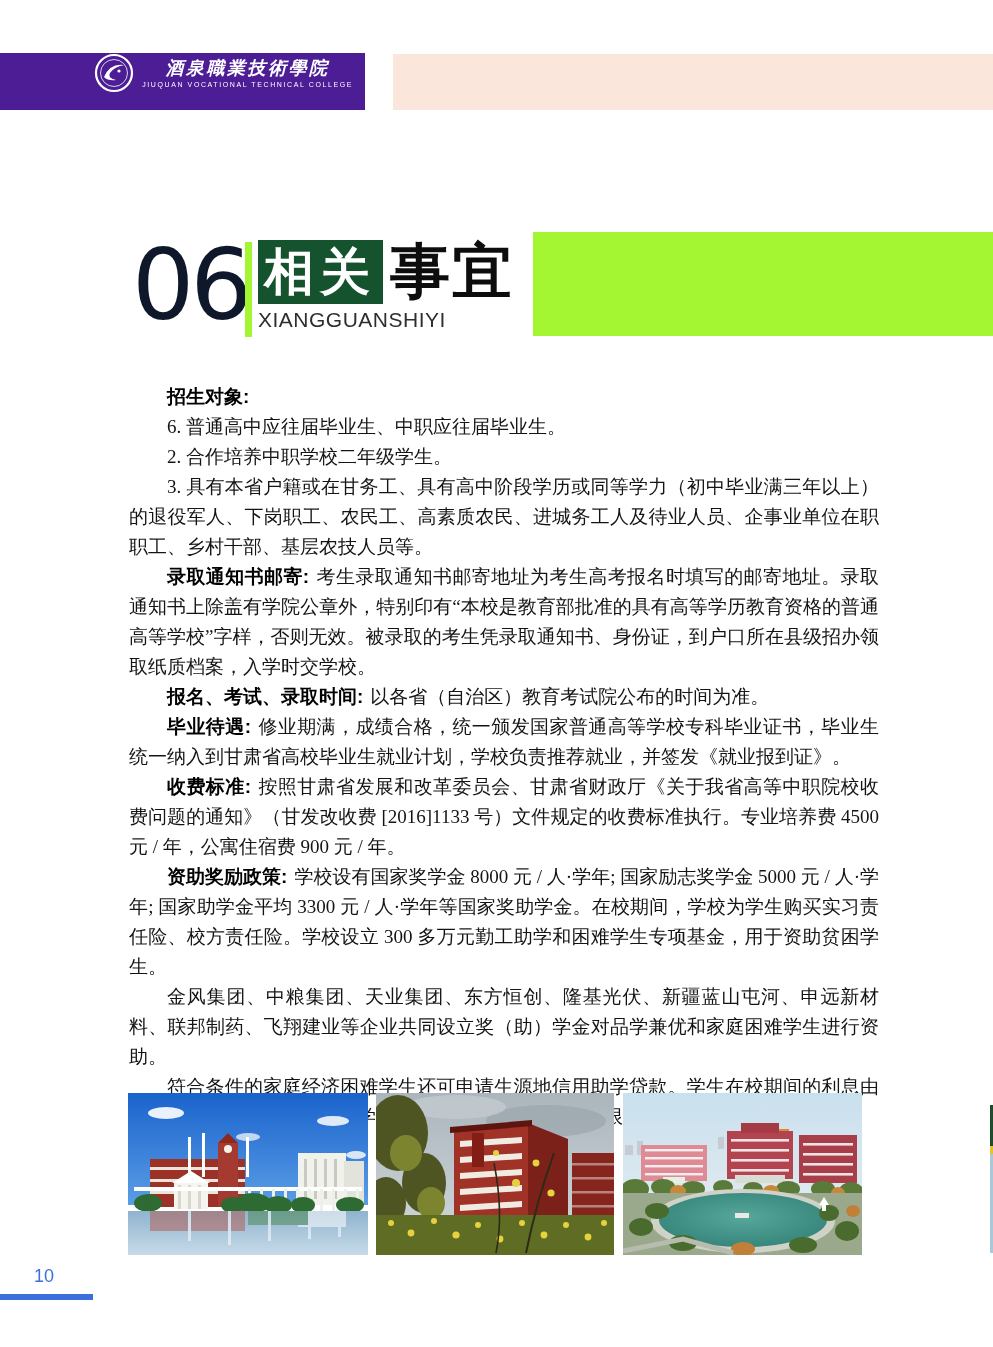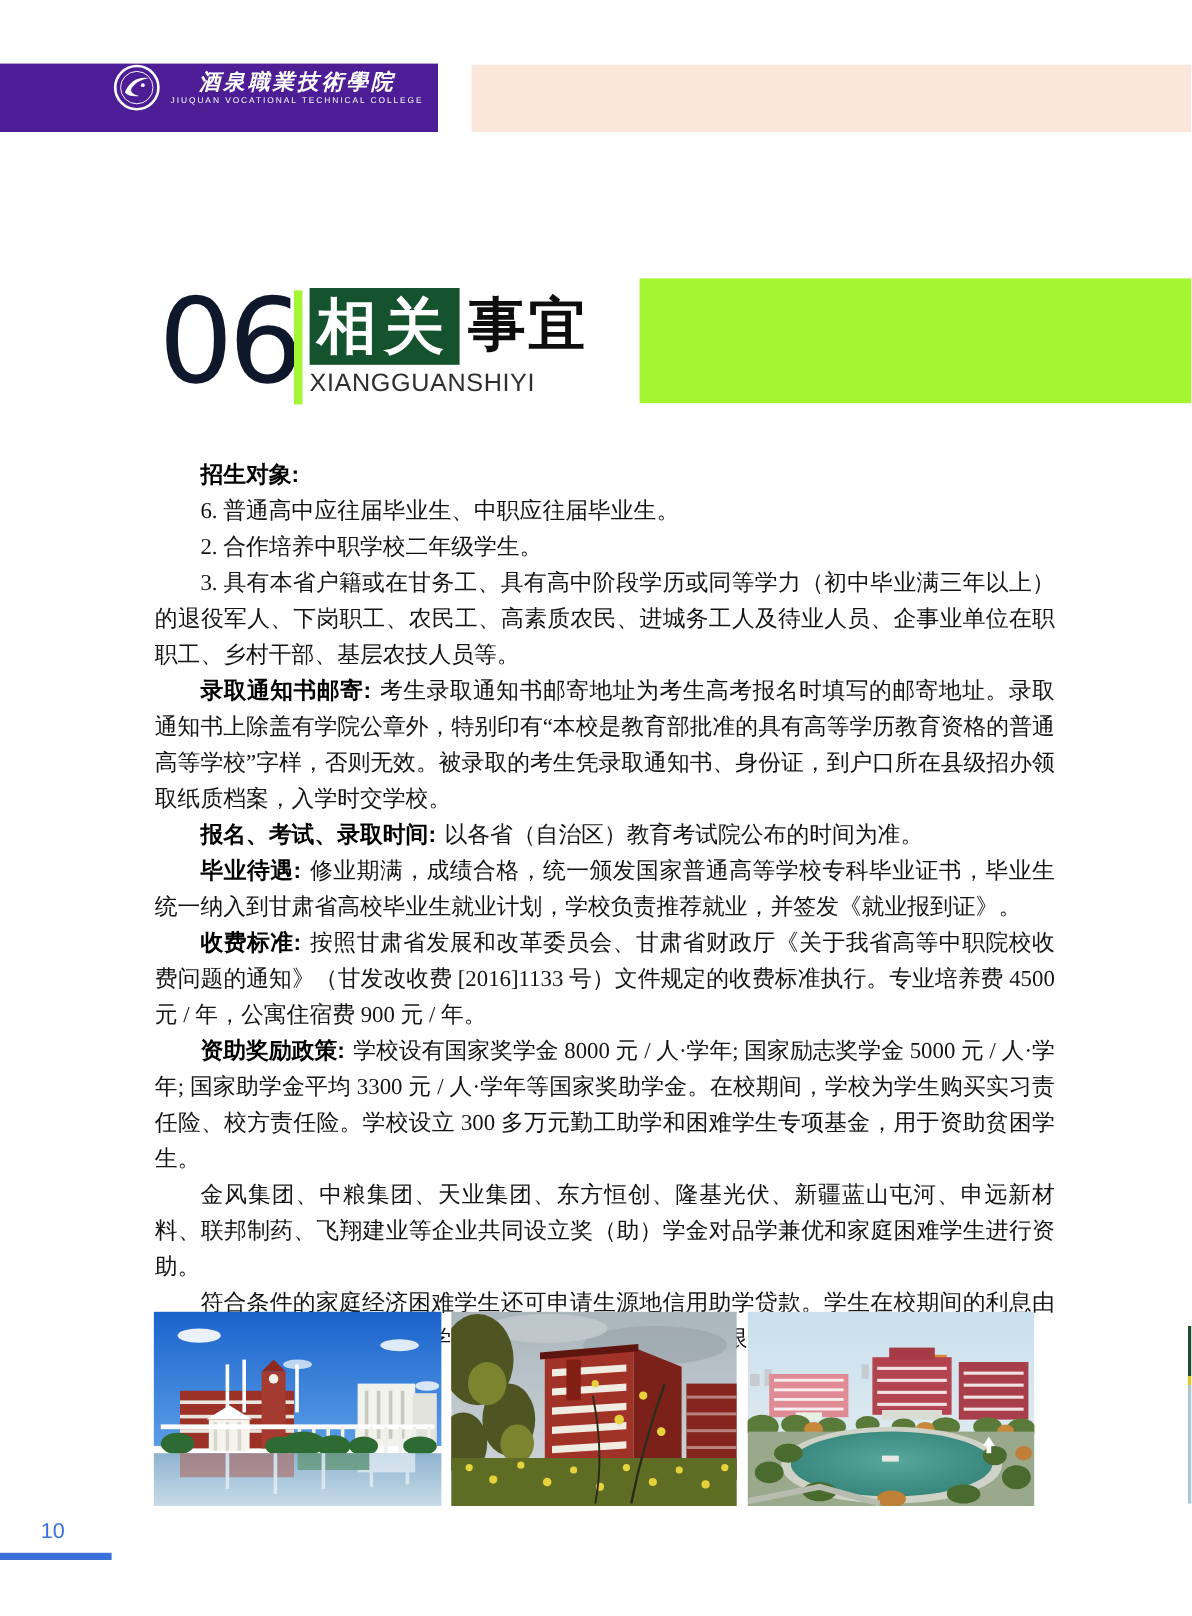--- a/index.html
+++ b/index.html
@@ -20,21 +20,21 @@
 
   
   .sec-num{position:absolute;left:132px;top:233px;width:130px;height:110px;
            font-family:"DejaVu Sans","Liberation Sans",sans-serif;font-weight:400;
            font-size:98px;line-height:104px;color:#0f172a;letter-spacing:-4px;}
   .sec-vbar{position:absolute;left:245px;top:242px;width:7px;height:95px;background:#A4F532;}
   .sec-hl-box{position:absolute;left:258px;top:240px;width:125px;height:64px;background:#14532d;
               display:flex;align-items:center;}
   .sec-hl-box span{color:#ffffff;font-size:50px;font-weight:700;letter-spacing:6px;margin-left:6px;
               font-family:"Liberation Sans","DejaVu Sans",sans-serif;}
-  .sec-rest{position:absolute;left:390px;top:238px;height:68px;color:#0d0d0d;font-size:48px;
+  .sec-rest{position:absolute;left:390px;top:238px;height:68px;color:#0d0d0d;font-size:60px;
             font-weight:700;letter-spacing:2px;line-height:68px;
             font-family:"Liberation Sans","DejaVu Sans",sans-serif;}
   .sec-pinyin{position:absolute;left:258px;top:308px;color:#2e2e2e;font-size:21px;letter-spacing:.5px;
               font-family:"Liberation Sans","DejaVu Sans",sans-serif;}
   .sec-green-rect{position:absolute;left:533px;top:232px;width:460px;height:104px;background:#A4F532;}
 
   
   .body-text{position:absolute;left:129px;top:382px;width:750px;font-size:19px;line-height:30px;
              color:#141414;text-align:justify;}
   .body-text p{margin:0;text-indent:2em;}

